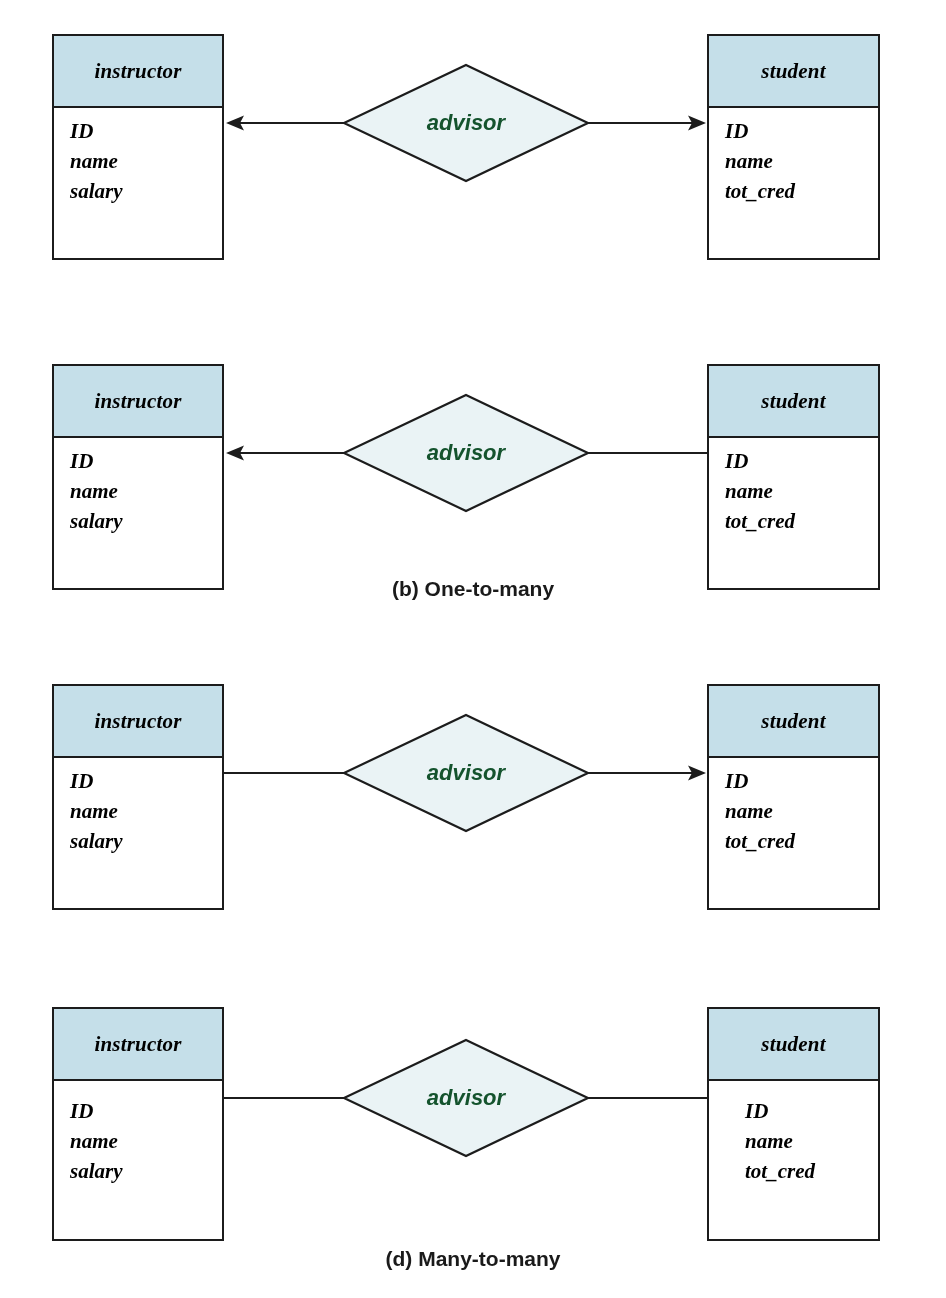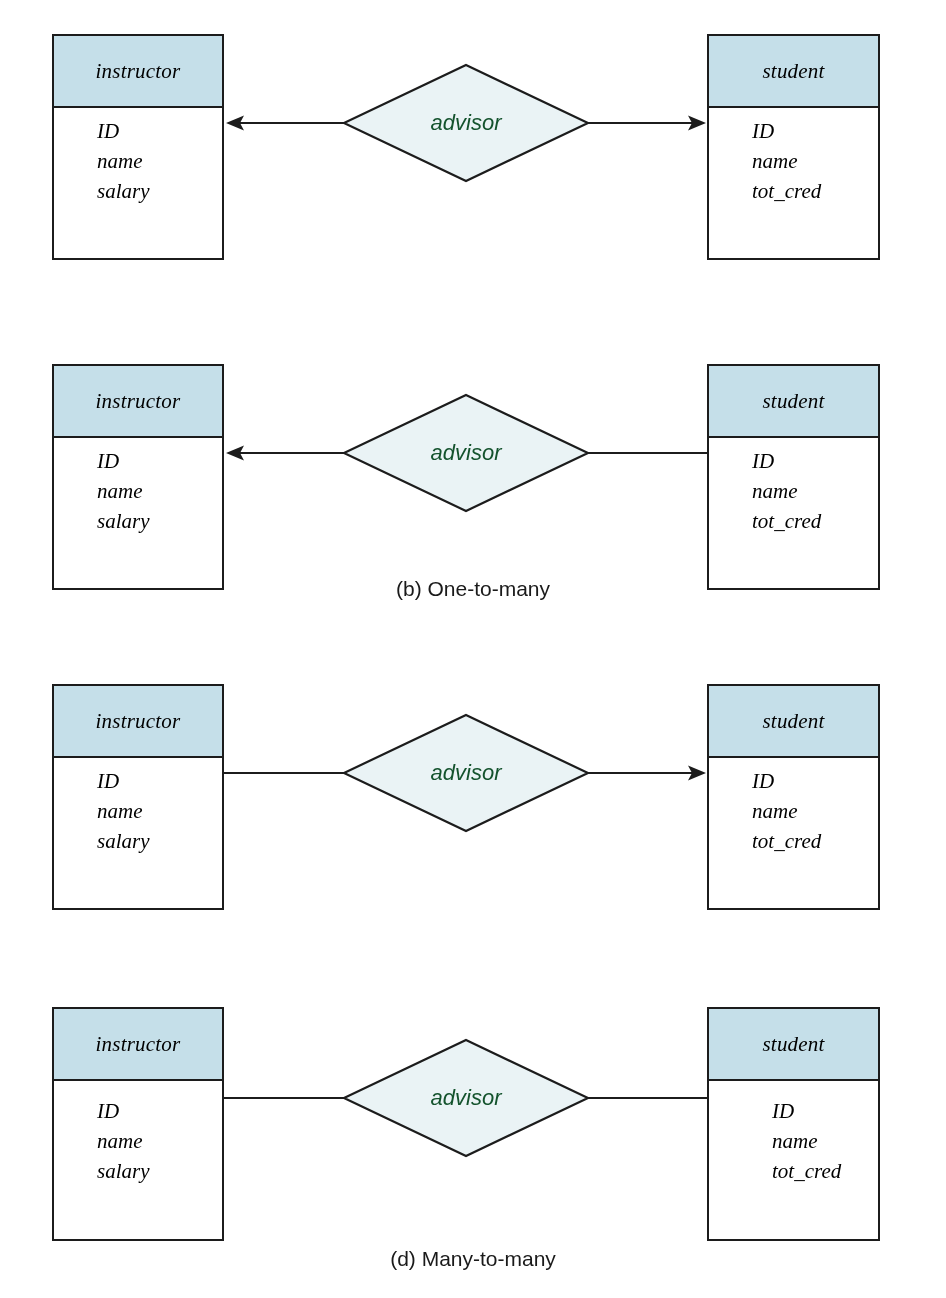--- a/index.html
+++ b/index.html
@@ -12,20 +12,21 @@
     height: 1298px;
     position: relative;
     font-family: "Liberation Sans", sans-serif;
     overflow: hidden;
   }
 
   .panel {
     position: absolute;
     left: 0;
     width: 800px;
+    font-weight: bold;
   }
 
   .diagram {
     position: relative;
     width: 946px;
   }
 
   
   .entity {
     position: absolute;
@@ -51,21 +52,20 @@
     box-sizing: border-box;
     padding: 9px 0 0 16px;
   }
   .attr {
     font-family: "Liberation Serif", serif;
     font-style: italic;
     font-size: 21px;
     line-height: 1.42;
     color: #000000;
     white-space: nowrap;
-    margin-left: 27px;
   }
 
   
   .diamond-wrap {
     position: absolute;
   }
   .diamond-wrap svg { display: block; }
   .diamond-label {
     position: absolute;
     left: 0; top: 0;

